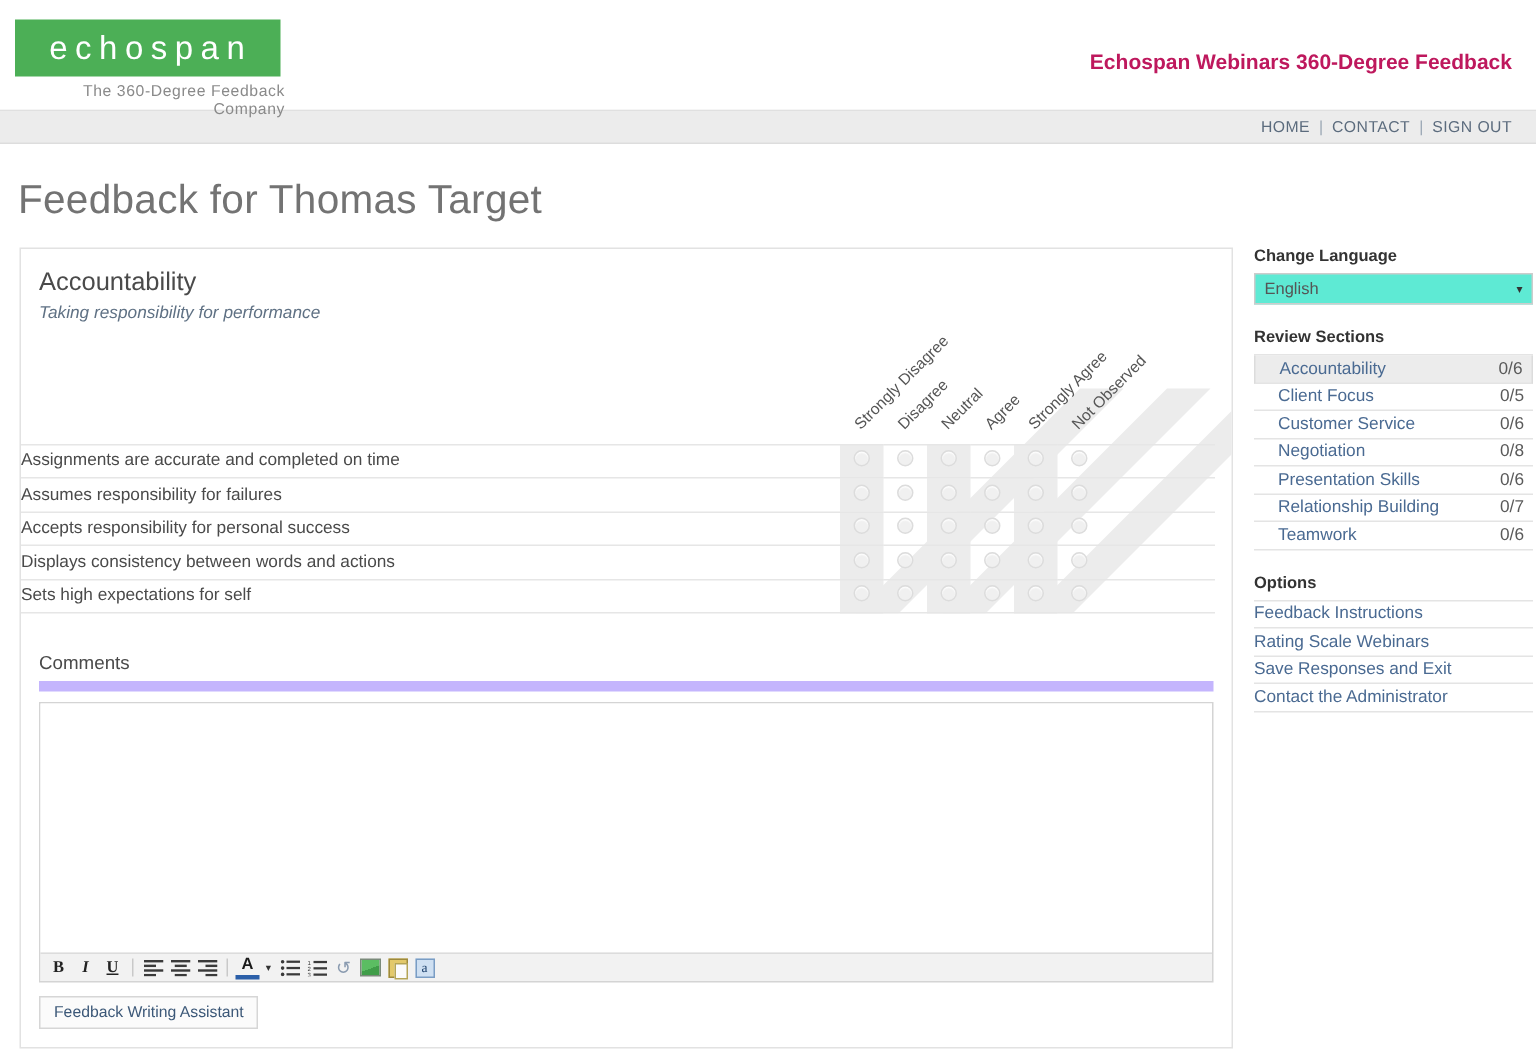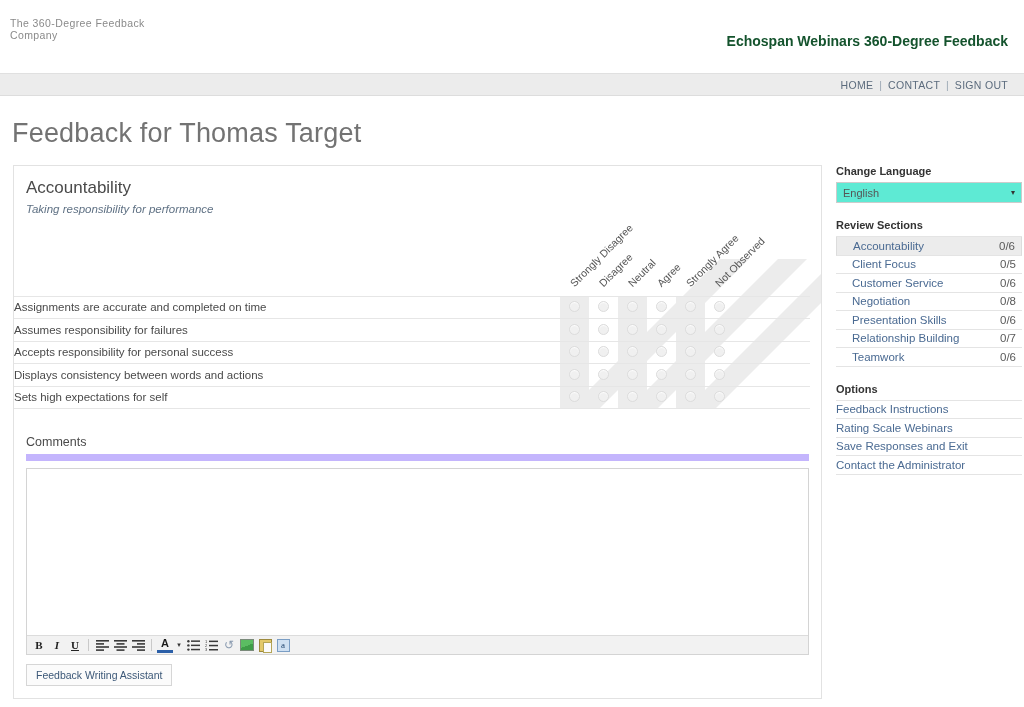--- a/index.html
+++ b/index.html
@@ -34,29 +34,29 @@
     font-size: 22px;
     letter-spacing: 5px;
     font-weight: 400;
     padding-left: 4px;
   }
   .logo-tagline {
     margin-top: 4px;
     font-size: 10.5px;
     color: #8a8a8a;
     letter-spacing: 0.4px;
-    text-align: left;
+    text-align: right;
     width: 180px;
   }
   .header-title {
     position: absolute;
     right: 16px; top: 33px;
     font-size: 14px;
     font-weight: bold;
-    color: #14532d;
+    color: #be185d;
     margin-left: 28px;
   }
 
   
   .navbar {
     height: 23px;
     background: #ececec;
     border-top: 1px solid #e0e0e0;
     border-bottom: 1px solid #dddddd;
     display: flex;
@@ -326,20 +326,23 @@
     align-items: center;
     border-bottom: 1px solid #e4e4e4;
     color: #4a6a92;
   }
 </style>
 </head>
 <body>
 
 <div class="header">
   <div class="logo-wrap">
+    <div class="logo-box">
+      <span class="logo-text">echospan</span>
+    </div>
     <div class="logo-tagline">The 360-Degree Feedback Company</div>
   </div>
   <div class="header-title">Echospan Webinars 360-Degree Feedback</div>
 </div>
 
 <div class="navbar">
   <a href="#">HOME</a>
   <span class="nav-sep">|</span>
   <a href="#">CONTACT</a>
   <span class="nav-sep">|</span>

